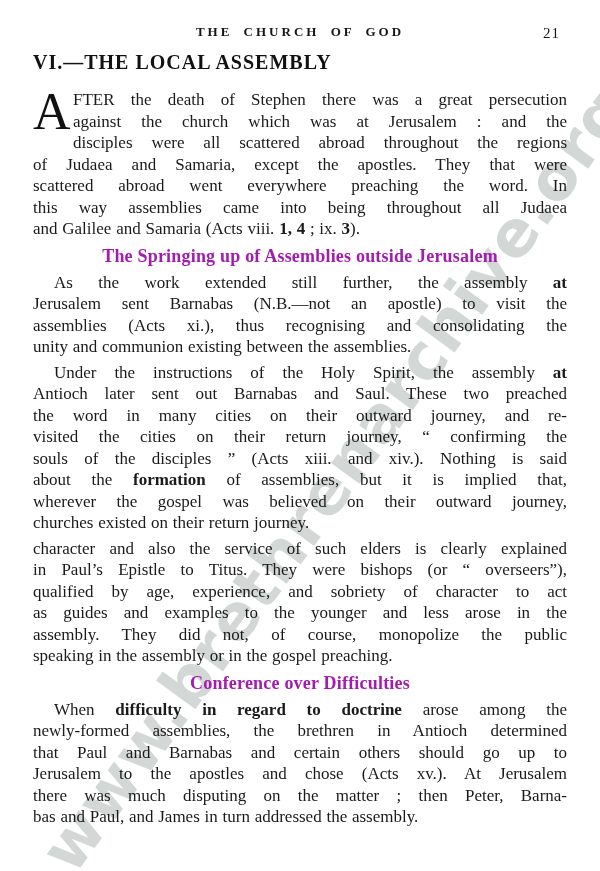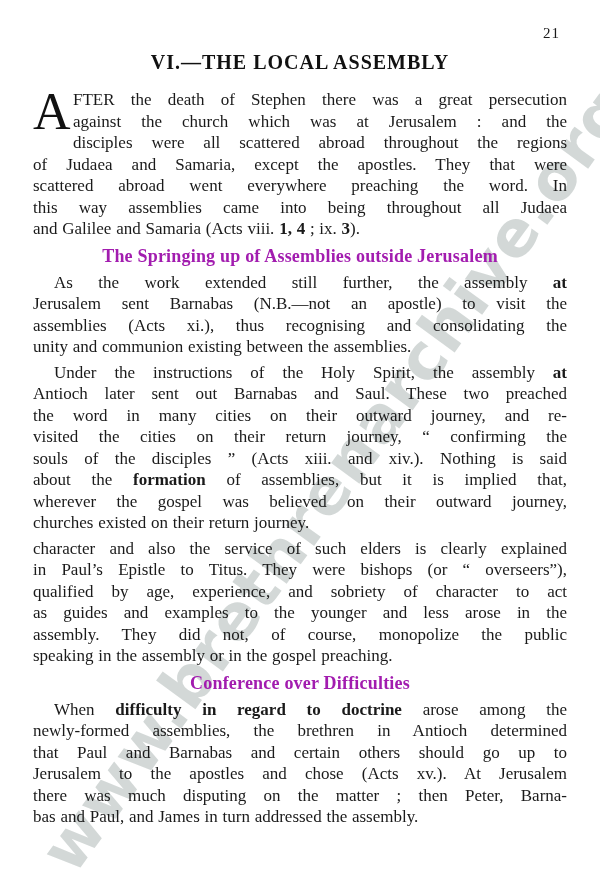--- a/index.html
+++ b/index.html
@@ -47,21 +47,21 @@
     font-size:15px;
     letter-spacing:1px;
   }
   .text-column{
     position:absolute;
     left:33px;top:50px;
     width:534px;
     z-index:2;
   }
   .chapter-title{
-    text-align:center;
+    text-align:left;
     font-weight:bold;
     font-size:20px;
     letter-spacing:1px;
     line-height:24px;
     margin:0 0 15px 0;
     color:#111;
   }
   .section-heading{
     text-align:center;
     font-weight:bold;
@@ -94,20 +94,21 @@
   }
 </style>
 </head>
 <body>
 
 <div class="page">
 
   <div class="watermark">www.brethrenarchive.org</div>
 
   <div class="running-header">
+    <div class="running-title">THE CHURCH OF GOD</div>
     <div class="page-number">21</div>
   </div>
 
   <div class="text-column">
     <div class="chapter-title">VI.—THE LOCAL ASSEMBLY</div>
 
   <div class="paragraph">
         <span class="dropcap">A</span>
         <div class="line"><span>FTER the death of Stephen there was a great persecution</span></div>
         <div class="line"><span>against the church which was at Jerusalem :  and the</span></div>

